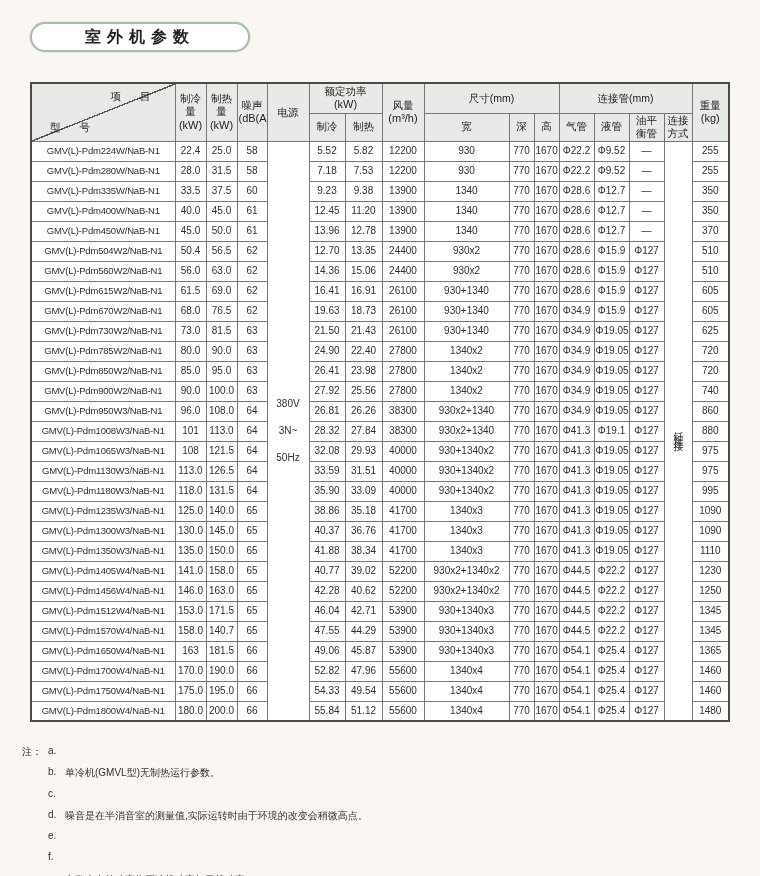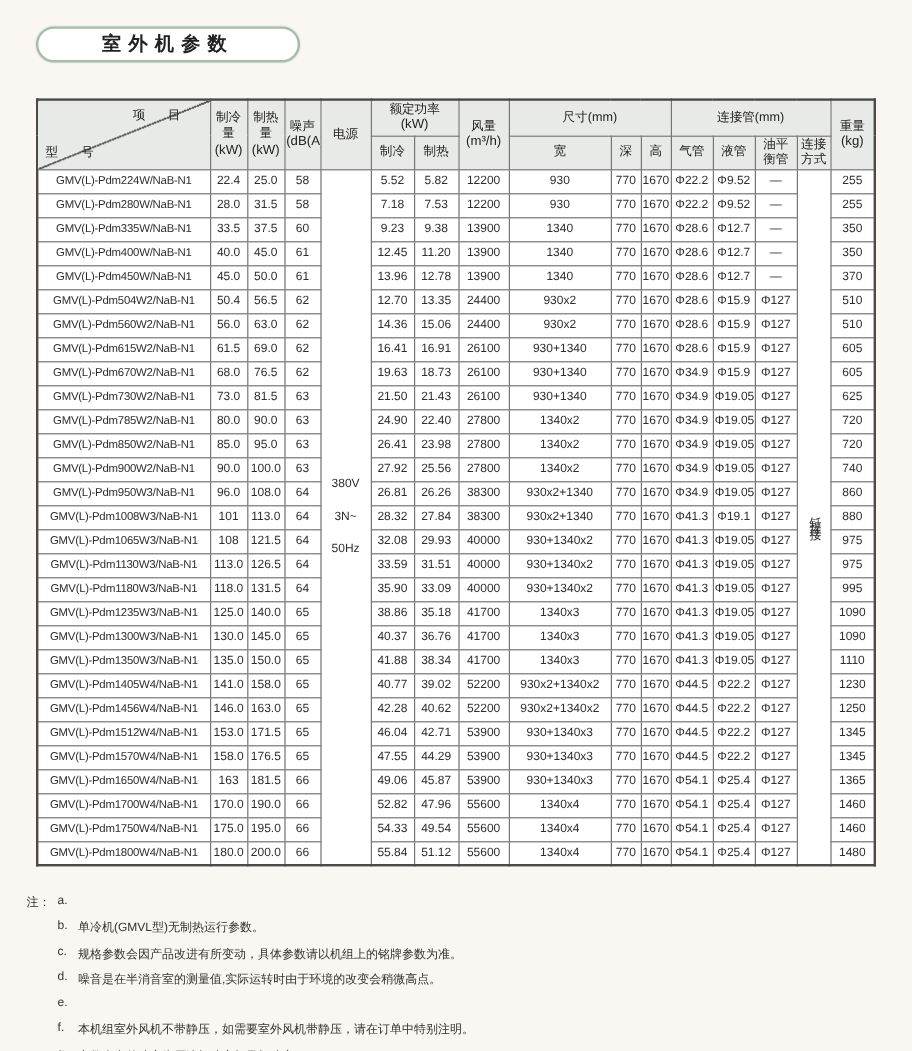--- a/index.html
+++ b/index.html
@@ -62,21 +62,21 @@
     background:
       linear-gradient(to bottom right,
         transparent calc(50% - 0.7px),
         #555 calc(50% - 0.7px),
         #555 calc(50% + 0.7px),
         transparent calc(50% + 0.7px)),
       #e8eae7 !important;
     text-align: right;
   }
   th.diag .diag-item { position:absolute; top:6px; right:16px; letter-spacing:8px; }
-  th.diag .diag-model { position:absolute; bottom:6px; left:6px; letter-spacing:8px; }
+  th.diag .diag-model { position:absolute; bottom:6px; left:18px; letter-spacing:8px; }
 
   td.power-cell { font-size:10px; }
   td.power-cell div { line-height:27px; }
   td.conn-cell .vert {
     writing-mode:vertical-rl;
     text-orientation:upright;
     letter-spacing:3px;
     font-size:10px;
     display:inline-block;
   }
@@ -590,21 +590,21 @@
           <td>1670</td>
           <td>Φ44.5</td>
           <td>Φ22.2</td>
           <td>Φ127</td>
           <td>1345</td>
         </tr>
 
         <tr>
           <td class="model">GMV(L)-Pdm1570W4/NaB-N1</td>
           <td>158.0</td>
-          <td>176.5</td>
+          <td>140.7</td>
           <td>65</td>
           <td>47.55</td>
           <td>44.29</td>
           <td>53900</td>
           <td>930+1340x3</td>
           <td>770</td>
           <td>1670</td>
           <td>Φ44.5</td>
           <td>Φ22.2</td>
           <td>Φ127</td>
@@ -688,35 +688,33 @@
         <span class="note-label">a.</span>
       </div>
 
       <div class="note-item">
         <span class="note-label">b.</span>
         <span class="note-text">单冷机(GMVL型)无制热运行参数。</span>
       </div>
 
       <div class="note-item">
         <span class="note-label">c.</span>
-        <span class="note-text">规格参数会因产品改进有所变动，具体参数请以机组上的铭牌参数为准。</span>
       </div>
 
       <div class="note-item">
         <span class="note-label">d.</span>
         <span class="note-text">噪音是在半消音室的测量值,实际运转时由于环境的改变会稍微高点。</span>
       </div>
 
       <div class="note-item">
         <span class="note-label">e.</span>
       </div>
 
       <div class="note-item">
         <span class="note-label">f.</span>
-        <span class="note-text">本机组室外风机不带静压，如需要室外风机带静压，请在订单中特别注明。</span>
       </div>
 
       <div class="note-item">
         <span class="note-label">g.</span>
         <span class="note-text">参数表中的功率为压缩机功率加风机功率。</span>
       </div>
 
     </div>
 
 </div>

